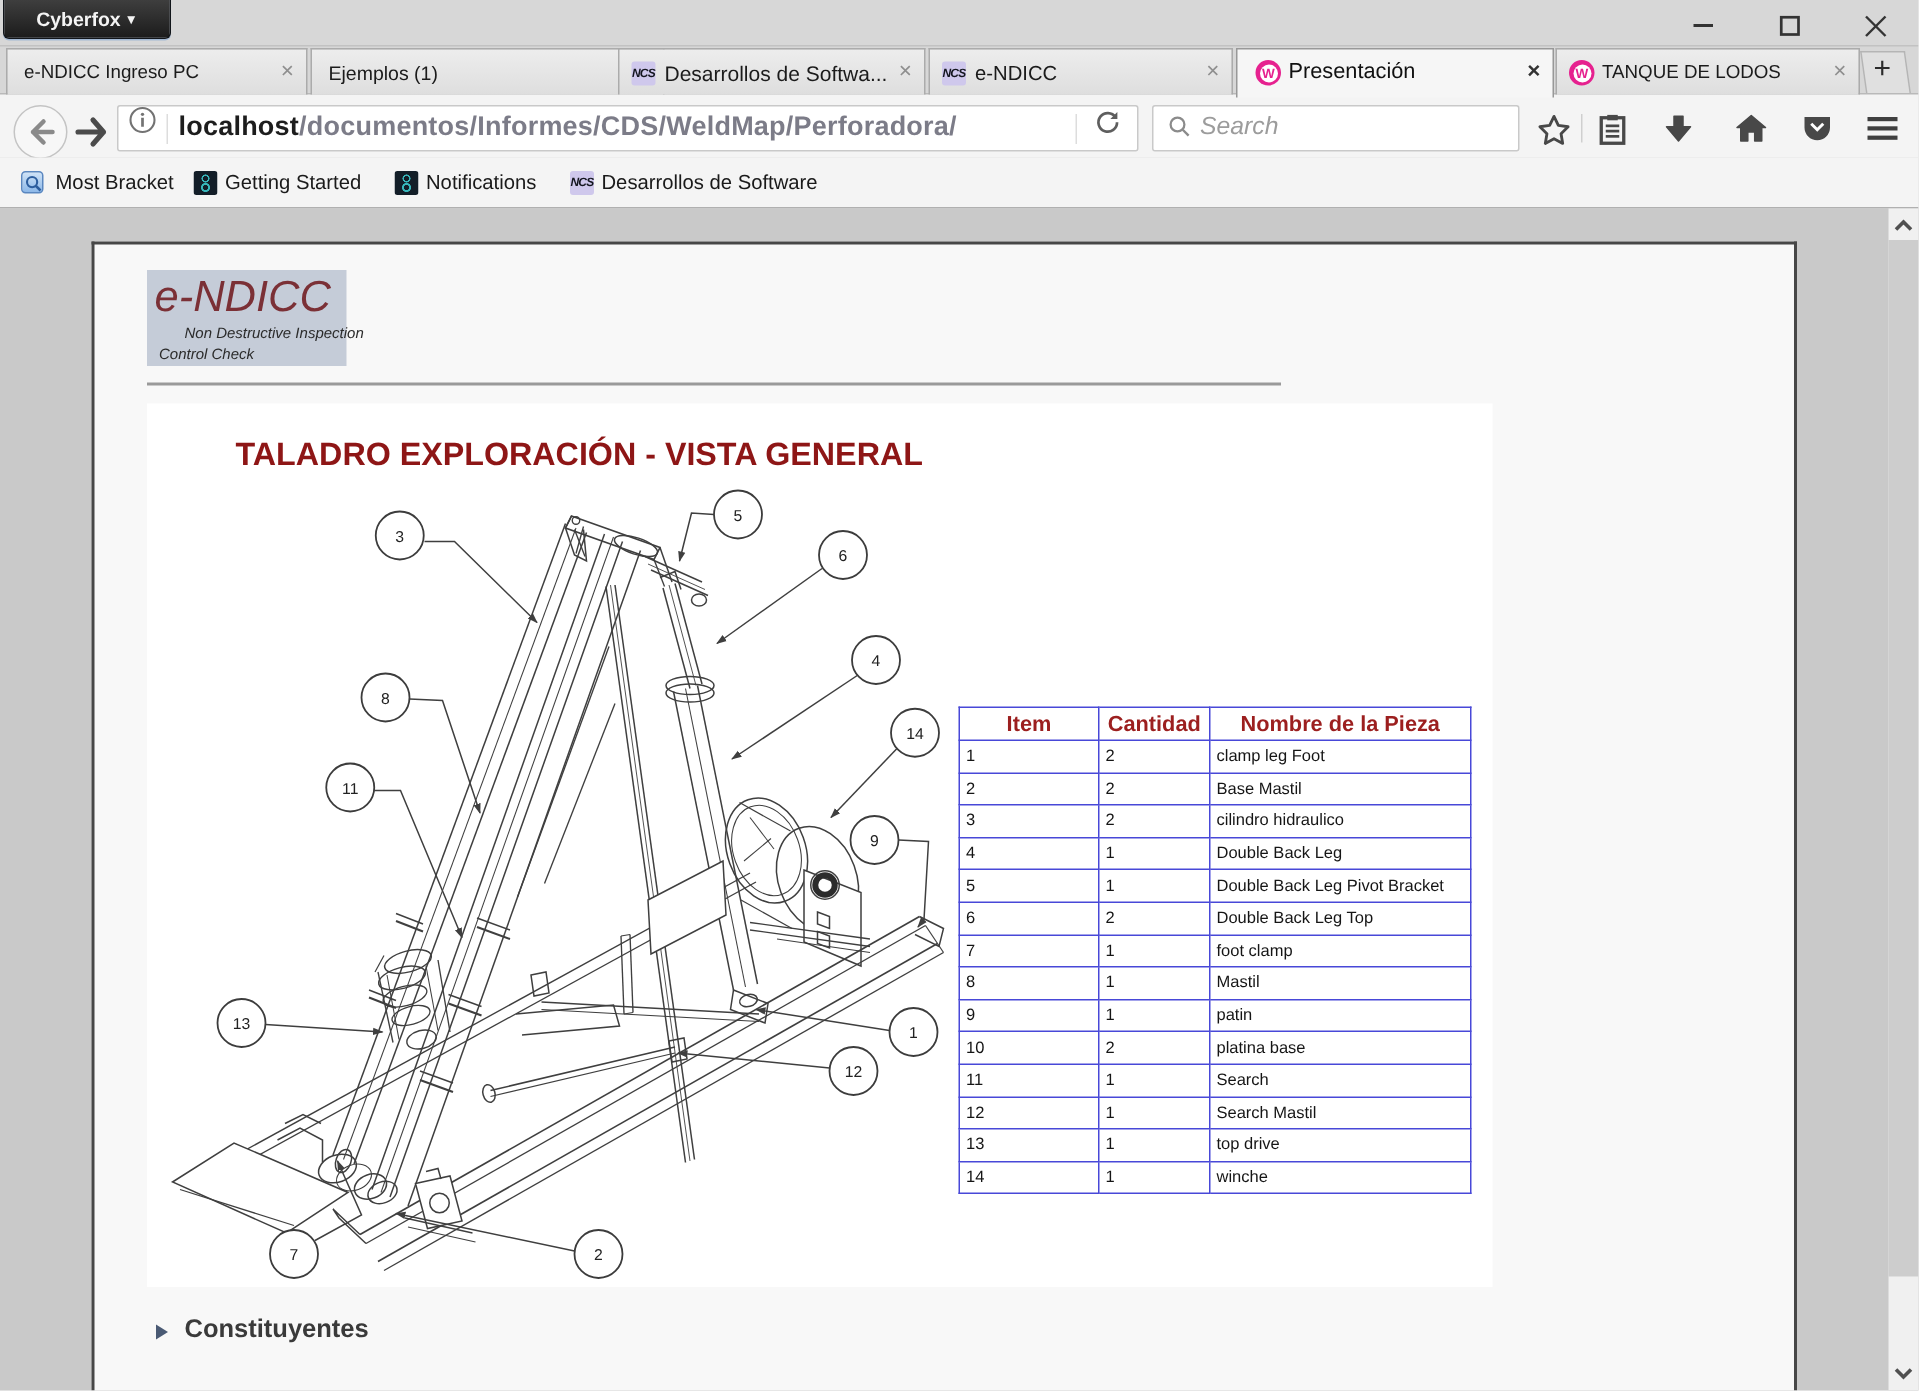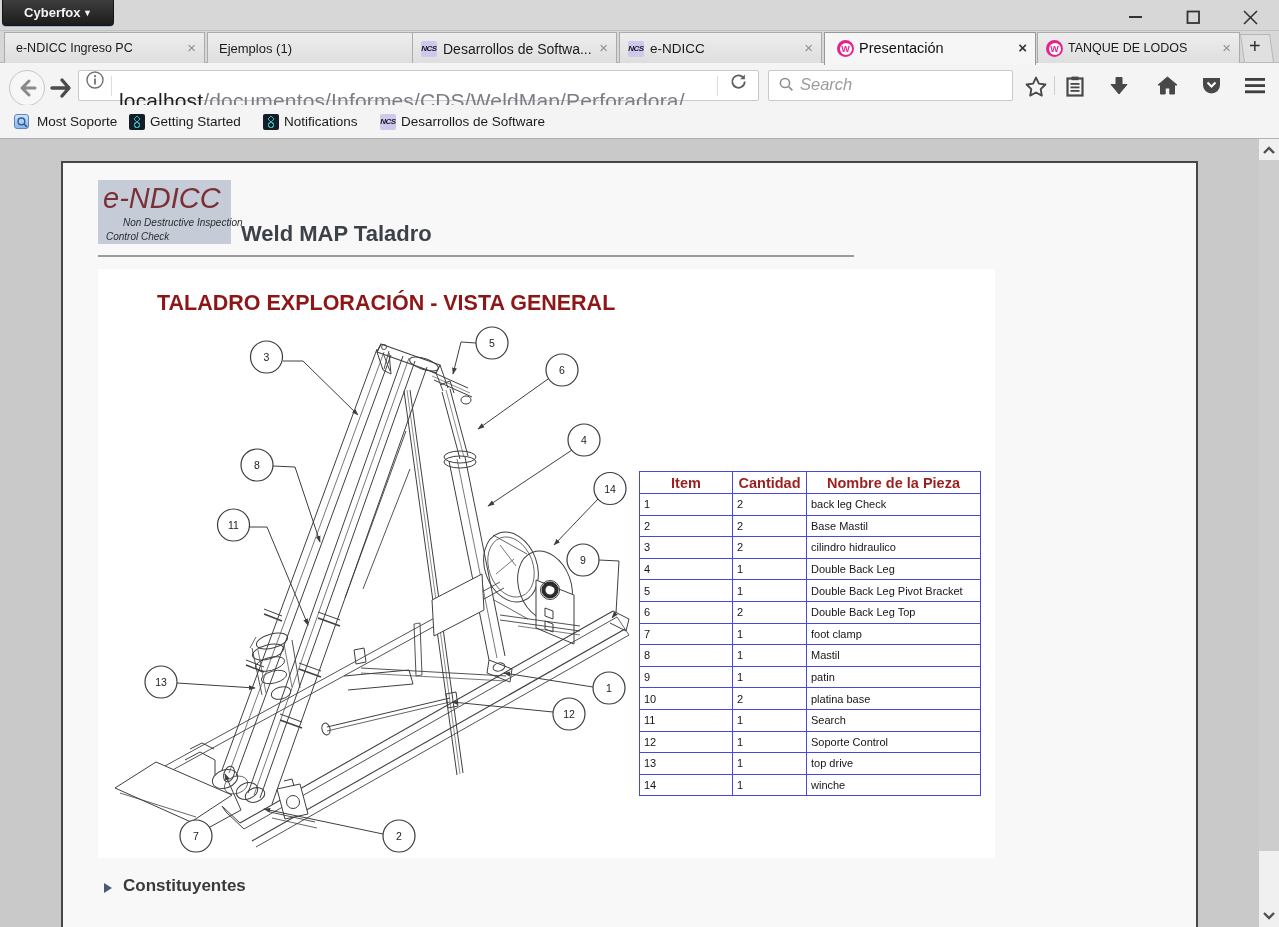--- a/index.html
+++ b/index.html
@@ -76,21 +76,21 @@
     <path d="M14 4 L21 12 L14 20 M21 12 L4 12" fill="none" stroke="#4b4b4b" stroke-width="3.4" stroke-linecap="round" stroke-linejoin="round"></path>
   </svg>
 
   <div class="abs" style="left:78px;top:7px;width:681px;height:31px;background:#fff;border:1px solid #c9c9c9;border-radius:2px;"></div>
   <svg class="abs" style="left:85px;top:7px;" width="20" height="20" viewBox="0 0 20 20">
     <circle cx="10" cy="10" r="8" fill="none" stroke="#737373" stroke-width="1.4"></circle>
     <circle cx="10" cy="6.2" r="1.1" fill="#737373"></circle>
     <rect x="9.1" y="8.5" width="1.8" height="6" fill="#737373"></rect>
   </svg>
   <div class="abs" style="left:111px;top:13px;width:1px;height:20px;background:#ddd;"></div>
-  <div class="abs" style="left:119px;top:26px;font-size:21px;letter-spacing:0.15px;color:#7c7c88;white-space:nowrap;"><span style="color:#1d1d1d;">localhost</span>/documentos/Informes/CDS/WeldMap/Perforadora/</div>
+  <div class="abs" style="left:119px;top:11px;font-size:18px;letter-spacing:0.15px;color:#7c7c88;white-space:nowrap;font-weight:bold;"><span style="color:#1d1d1d;">localhost</span>/documentos/Informes/CDS/WeldMap/Perforadora/</div>
   <div class="abs" style="left:717px;top:13px;width:1px;height:20px;background:#ddd;"></div>
   <svg class="abs" style="left:729px;top:9px;" width="19" height="19" viewBox="0 0 19 19">
     <path d="M14.7 6.2 A6.2 6.2 0 1 0 15.7 9.5" fill="none" stroke="#5e5e5e" stroke-width="1.8"></path>
     <path d="M15.9 2.6 L15.9 7.3 L11.2 7.3 Z" fill="#5e5e5e"></path>
   </svg>
 
   <div class="abs" style="left:768px;top:7px;width:245px;height:31px;background:#fff;border:1px solid #c9c9c9;border-radius:2px;"></div>
   <svg class="abs" style="left:779px;top:14px;" width="15" height="15" viewBox="0 0 15 15">
     <circle cx="6" cy="6" r="4.6" fill="none" stroke="#8b8b8b" stroke-width="1.5"></circle>
     <line x1="9.5" y1="9.5" x2="13.4" y2="13.4" stroke="#8b8b8b" stroke-width="1.6"></line>
@@ -124,21 +124,21 @@
     <rect x="2" y="13.4" width="20" height="2.8" fill="#3f3f3f"></rect>
   </svg>
 </div>
 
 <div id="bookmarks" class="abs" style="left:0;top:105px;width:1279px;height:34px;background:#f4f4f4;border-bottom:1px solid #b0b0b0;">
   <div class="abs" style="left:14px;top:9px;width:15px;height:15px;background:linear-gradient(#cfe3f7,#8db8e8);border:1px solid #5a87c0;border-radius:3px;"></div>
   <svg class="abs" style="left:16px;top:11px;" width="13" height="13" viewBox="0 0 13 13">
     <circle cx="5.4" cy="5.4" r="3.4" fill="none" stroke="#2d5e9e" stroke-width="1.4"></circle>
     <line x1="8" y1="8" x2="11" y2="11" stroke="#2d5e9e" stroke-width="1.7"></line>
   </svg>
-  <div class="bmtxt" style="left:37px;">Most Soporte</div>
+  <div class="bmtxt" style="left:37px;">Most Bracket</div>
   <div class="gsic" style="left:129px;"></div>
   <div class="bmtxt" style="left:150px;">Getting Started</div>
   <div class="gsic" style="left:263px;"></div>
   <div class="bmtxt" style="left:284px;">Notifications</div>
   <div class="abs ncsbm" style="left:380px;">NCS</div>
   <div class="bmtxt" style="left:401px;">Desarrollos de Software</div>
 </div>
 <style>
   .bmtxt { position:absolute; top:9px; font-size:13.5px; color:#1a1a1a; white-space:nowrap; }
   .gsic { position:absolute; top:9px; width:16px; height:16px; background:#131e28; border-radius:2px;
@@ -148,21 +148,20 @@
 </style>
 
 <div id="content" class="abs" style="left:0;top:139px;width:1279px;height:788px;background:#c9c9c9;">
 
   <div class="abs" style="left:61px;top:22px;width:1137px;height:766px;background:#f8f8f8;border:2px solid #474747;border-bottom:none;">
 
     <div class="abs" style="left:35px;top:17px;width:133px;height:64px;background:#c5ccd8;"></div>
     <div class="abs" style="left:40px;top:19px;font-style:italic;font-size:29px;color:#7b3036;">e-NDICC</div>
     <div class="abs" style="left:60px;top:54px;font-style:italic;font-size:10px;color:#2b2b2b;white-space:nowrap;">Non Destructive Inspection</div>
     <div class="abs" style="left:43px;top:68px;font-style:italic;font-size:10px;color:#2b2b2b;">Control Check</div>
-    <div class="abs" style="left:178px;top:58px;font-size:22px;font-weight:bold;color:#3d4248;">Weld MAP Taladro</div>
     <div class="abs" style="left:35px;top:92px;width:756px;height:2px;background:#9a9a9a;"></div>
 
     <div class="abs" style="left:35px;top:106px;width:897px;height:589px;background:#ffffff;">
       <div class="abs" style="left:46px;top:22px;font-size:21.5px;font-weight:bold;color:#8e1616;white-space:nowrap;margin-left:13px;">TALADRO EXPLORACIÓN - VISTA GENERAL</div>
 
       <svg id="drawing" class="abs" style="left:0;top:0;" width="897" height="589" viewBox="0 0 897 589">
 <defs>
             <marker id="ar" viewBox="0 0 10 10" refX="9" refY="5" markerWidth="7" markerHeight="7" orient="auto-start-reverse">
               <path d="M0 1.5 L10 5 L0 8.5 Z" fill="#3f3f3f"></path>
             </marker>
@@ -323,21 +322,21 @@
             </colgroup>
           <tbody>
               <tr style="height:22px;">
                 <th class="th">Item</th>
                 <th class="th">Cantidad</th>
                 <th class="th">Nombre de la Pieza</th>
               </tr>
           <tr class="r">
                 <td>1</td>
                 <td>2</td>
-                <td>back leg Check</td>
+                <td>clamp leg Foot</td>
               </tr>
           <tr class="r">
                 <td>2</td>
                 <td>2</td>
                 <td>Base Mastil</td>
               </tr>
           <tr class="r">
                 <td>3</td>
                 <td>2</td>
                 <td>cilindro hidraulico</td>
@@ -378,21 +377,21 @@
                 <td>platina base</td>
               </tr>
           <tr class="r">
                 <td>11</td>
                 <td>1</td>
                 <td>Search</td>
               </tr>
           <tr class="r">
                 <td>12</td>
                 <td>1</td>
-                <td>Soporte Control</td>
+                <td>Search Mastil</td>
               </tr>
           <tr class="r">
                 <td>13</td>
                 <td>1</td>
                 <td>top drive</td>
               </tr>
           <tr class="r">
                 <td>14</td>
                 <td>1</td>
                 <td>winche</td>

